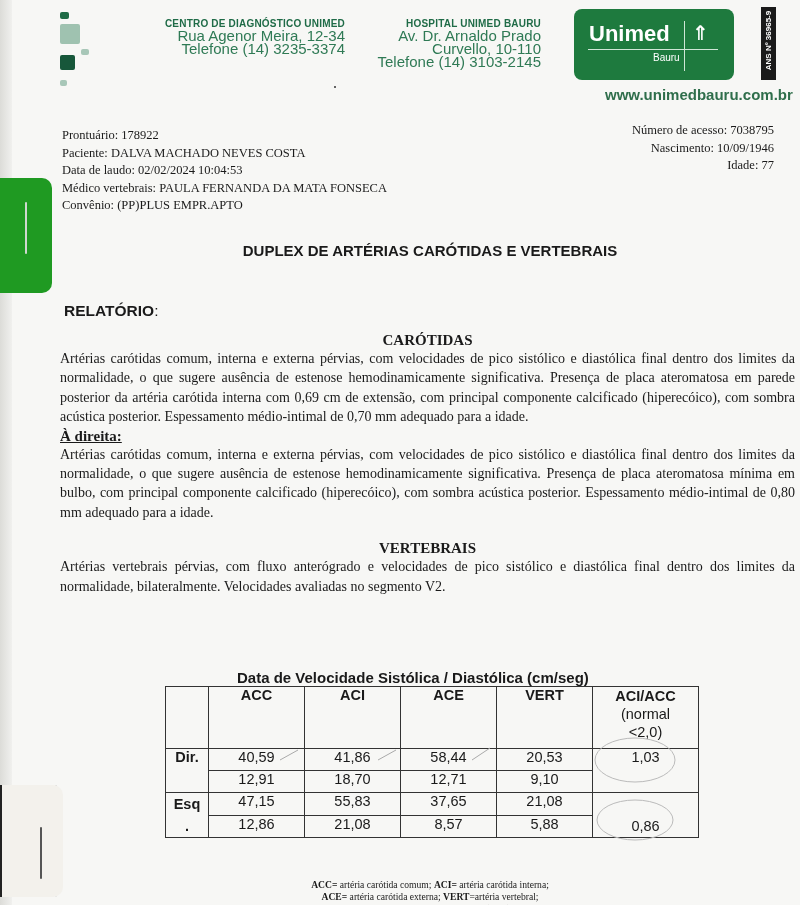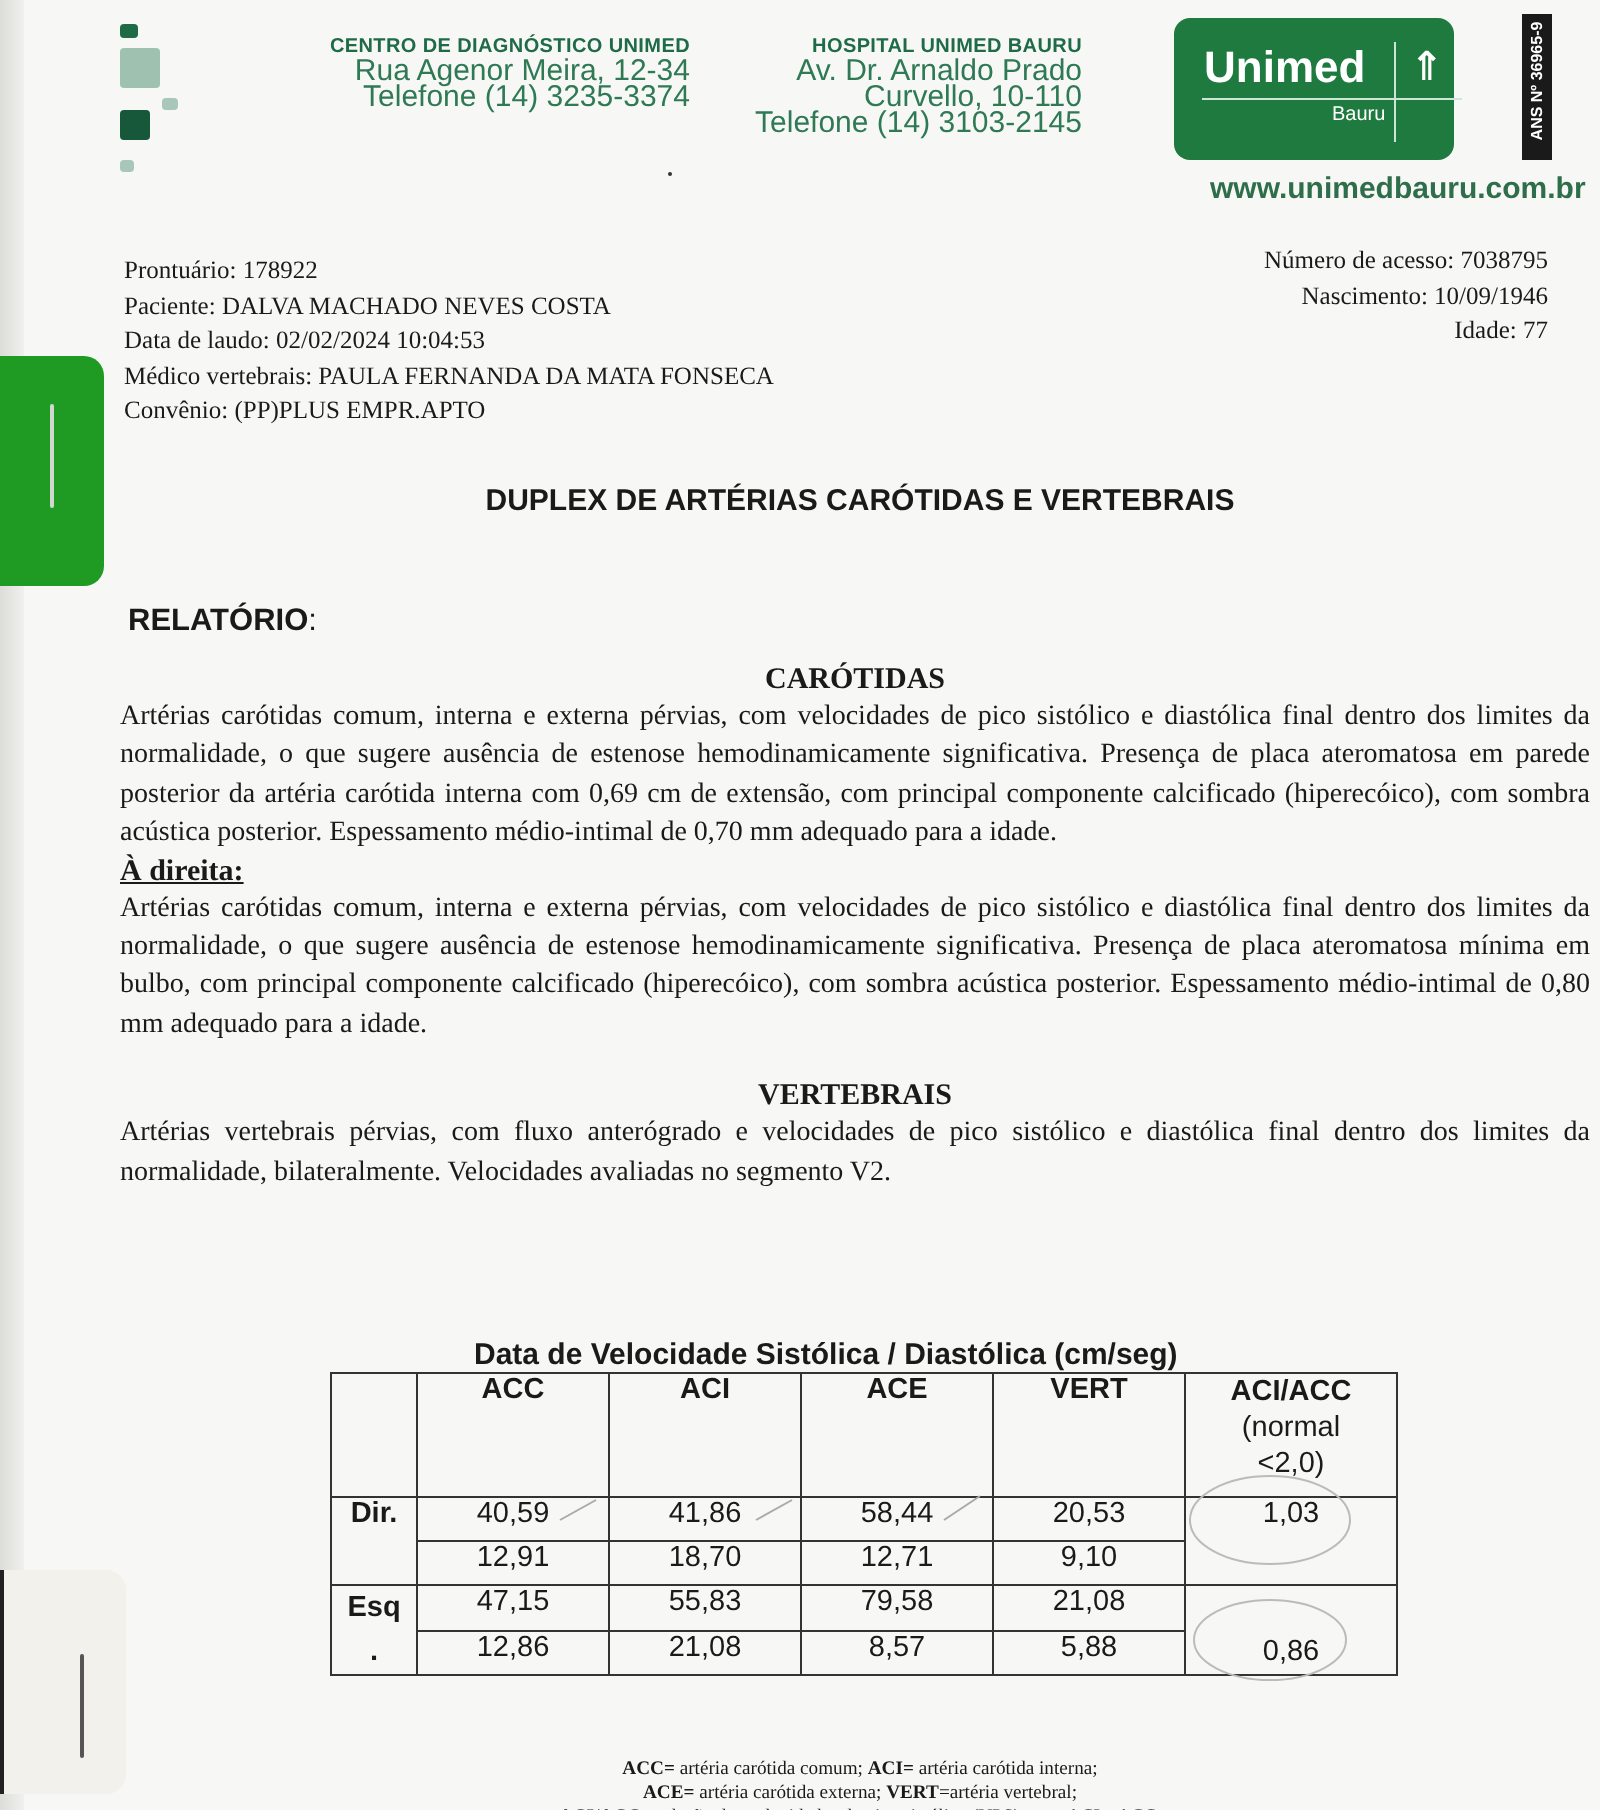--- a/index.html
+++ b/index.html
@@ -9,21 +9,21 @@
     font-family:"Liberation Serif", serif; color:#1a1a1a;
   }
   .abs { position:absolute; }
   
   .edge { left:0; top:0; width:12px; height:905px; background:linear-gradient(to right,#dcdcd8,#f0f0ee); }
   
   .sq { position:absolute; border-radius:2px; }
   .hdr-title { font-family:"Liberation Sans", sans-serif; font-weight:bold; font-size:10px; color:#1f6b47; letter-spacing:0.2px; }
   .hdr-line { font-family:Liberation Sans, sans-serif; font-size:15px; color:#2f7a55; line-height:13px; }
   .logo-box {
-    left:587px; top:9px; width:140px; height:71px; background:#1e7a3e; border-radius:8px;
+    left:574px; top:9px; width:160px; height:71px; background:#1e7a3e; border-radius:8px;
   }
   .logo-word { position:absolute; left:15px; top:12px; font-family:"Liberation Sans", sans-serif; font-weight:bold; font-size:22px; color:#fff; }
   .logo-rule { position:absolute; left:14px; top:40px; width:130px; height:1px; background:#cfe6d6; }
   .logo-vr { position:absolute; left:110px; top:12px; width:1px; height:50px; background:#cfe6d6; }
   .logo-sub { position:absolute; left:79px; top:43px; font-family:"Liberation Sans", sans-serif; font-size:10px; color:#fff; }
   .logo-tree { position:absolute; left:118px; top:12px; font-size:20px; color:#fff; font-family:"DejaVu Sans", sans-serif; font-weight:bold; }
   .ans-box { left:761px; top:7px; width:15px; height:73px; background:#1a1a1a; }
   .ans-text { position:absolute; left:-29px; top:29px; width:73px; transform:rotate(-90deg); color:#fff; font-family:"Liberation Sans", sans-serif; font-weight:bold; font-size:8px; text-align:center; white-space:nowrap; }
   .url { left:605px; top:86px; font-family:"Liberation Sans", sans-serif; font-weight:bold; font-size:15px; color:#2f6e4b; }
   .pinfo { font-size:12.5px; line-height:17.5px; }
@@ -149,21 +149,21 @@
     <td>12,71</td>
     <td>9,10</td>
   </tr>
   <tr style="height:22px;">
     <td class="th" rowspan="2" style="line-height:22px;">
       <div>Esq</div>
       <div>.</div>
     </td>
     <td>47,15</td>
     <td>55,83</td>
-    <td>79,58</td>
+    <td>37,65</td>
     <td>21,08</td>
     <td rowspan="2" style="vertical-align:bottom;padding-bottom:3px;">0,86</td>
   </tr>
   <tr style="height:22px;">
     <td>12,86</td>
     <td>21,08</td>
     <td>8,57</td>
     <td>5,88</td>
   </tr>
 </tbody>

